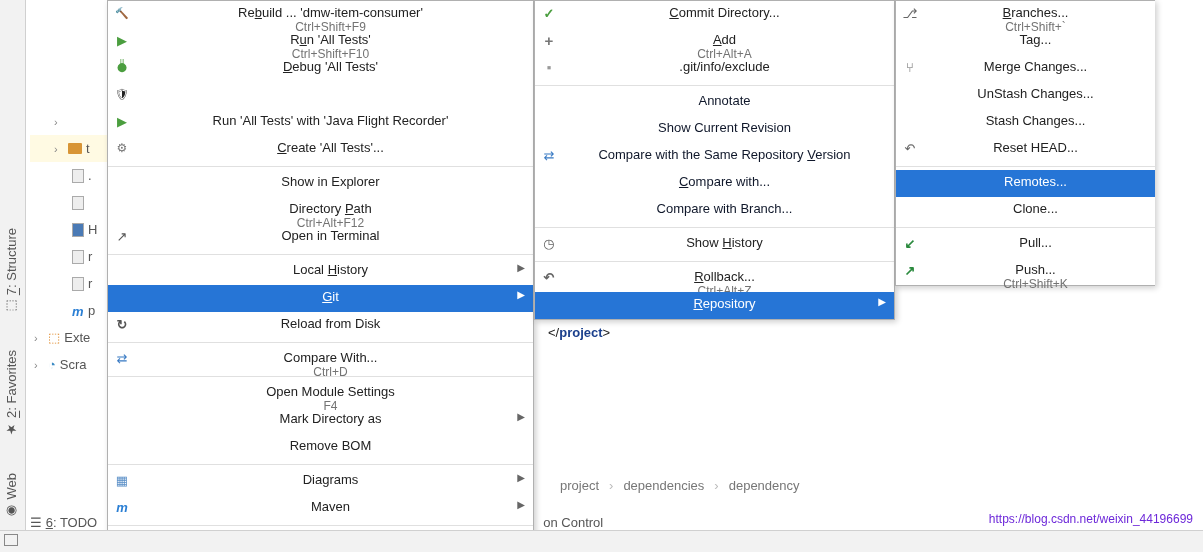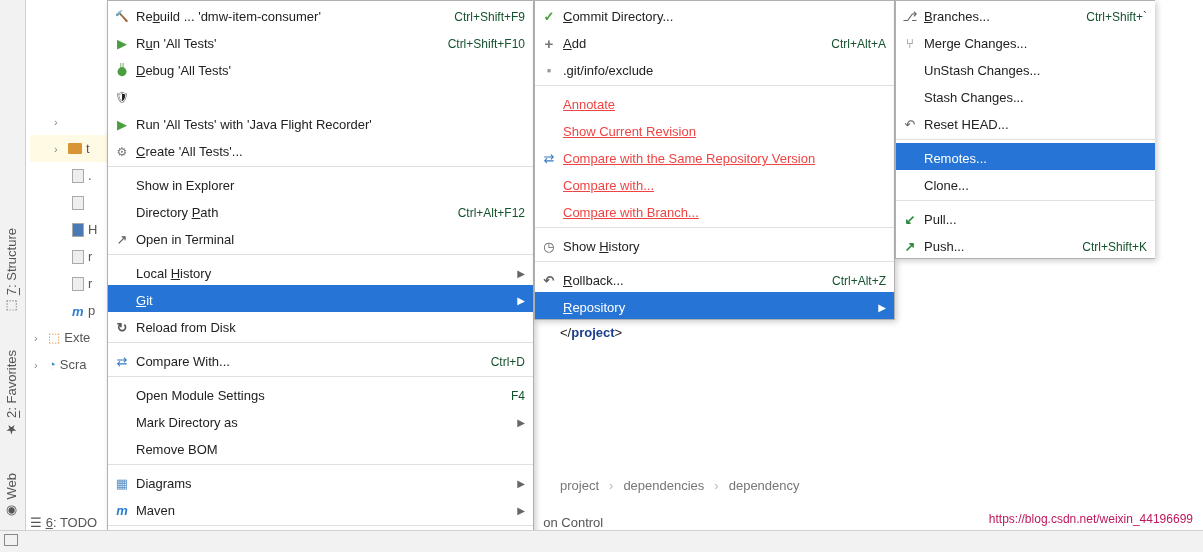--- a/index.html
+++ b/index.html
@@ -12,25 +12,25 @@
 .tree-row.sel { background:#fffae3; }
 .tree-arrow { width:10px; color:#888; font-size:11px; }
 .folder-icon { width:14px; height:11px; background:#d89535; border-radius:1px; display:inline-block; }
 .file-icon { width:12px; height:14px; background:#eee; border:1px solid #aaa; display:inline-block; }
 .file-icon.md { background:#4a7ab5; }
 .file-icon.m { color:#2b7fd4; font-style:italic; font-weight:bold; background:none; border:none; }
 .menu { position:absolute; background:#fff; border:1px solid #b0b0b0; box-shadow:2px 2px 6px rgba(0,0,0,0.2); }
 .menu1 { left:107px; top:0; width:427px; }
 .menu2 { left:534px; top:0; width:361px; }
 .menu3 { left:895px; top:0; width:260px; border-right:none; }
-.mi { display:flex; align-items:center; height:27px; padding:4px 8px 0 28px; position:relative; cursor:default; }
+.mi { display:flex; align-items:center; height:27px; padding:4px 8px 0 28px; position:relative; cursor:default;flex-direction:column; }
 .mi.selected { background:#2675d6; color:#fff; }
-.mi.disabled { color:#ef4444;text-decoration:underline; }
+.mi.disabled { color:#0f172a; }
 .mi .label { flex:1; }
-.mi .shortcut { color:#14532d; font-size:12px; }
+.mi .shortcut { color:#737373; font-size:12px; }
 .mi .arrow { position:absolute; right:8px; color:#666; font-size:10px; }
 .mi.selected .arrow { color:#fff; }
 .mi u { text-decoration:underline; }
 .sep { height:1px; background:#e0e0e0; margin:3px 0; }
 .micon { position:absolute; left:6px; width:16px; height:16px; display:flex; align-items:center; justify-content:center; font-size:13px; }
 .ic-hammer::before { content:"🔨"; font-size:11px; }
 .ic-play { color:#4b9e3f; }
 .ic-play::before { content:"▶"; }
 .ic-bug { color:#4b9e3f; }
 .ic-bug::before { content:"⬤"; font-size:9px; }
@@ -48,30 +48,30 @@
 .ic-exclude::before { content:"▪"; color:#999; }
 .ic-clock::before { content:"◷"; color:#666; }
 .ic-rollback::before { content:"↶"; color:#666; font-weight:bold; }
 .ic-branch::before { content:"⎇"; color:#666; }
 .ic-merge::before { content:"⑂"; color:#666; }
 .ic-reset::before { content:"↶"; color:#666; }
 .ic-pull { color:#2b8a3e; }
 .ic-pull::before { content:"↙"; font-weight:bold; }
 .ic-push { color:#2b8a3e; }
 .ic-push::before { content:"↗"; font-weight:bold; }
-.editor { position:absolute; left:560px; top:325px; font-family:Consolas,monospace; font-size:13px; }
+.editor { position:absolute; left:548px; top:325px; font-family:Consolas,monospace; font-size:13px; }
 .editor .b1 { color:#222; }
 .editor .tag { color:#1a3f8c; font-weight:bold; }
 .breadcrumb { position:absolute; left:560px; top:478px; color:#777; display:flex; gap:10px; align-items:center; }
 .breadcrumb .sep-arrow { color:#bbb; }
 .bottom-bar { position:absolute; left:30px; bottom:22px; display:flex; gap:16px; color:#555; }
 .bottom-bar .btab { display:flex; gap:4px; align-items:center; cursor:pointer; }
 .status-bar { position:absolute; left:0; bottom:0; width:100%; height:22px; background:#f2f2f2; border-top:1px solid #d0d0d0; }
 .status-bar .sq { position:absolute; left:4px; top:3px; width:14px; height:12px; border:1px solid #888; }
-.watermark { position:absolute; right:10px; bottom:26px; color:#be185d; font-size:12px; }
+.watermark { position:absolute; right:10px; bottom:26px; color:#6d28d9; font-size:12px; }
 </style>
 </head>
 <body>
 
 <div class="sidebar-left">
   <div class="sidebar-tab" style="margin-top:220px">
     <span>⬚</span>
       <span><span class="num">7</span>: <span>Structure</span></span>
   </div>
   <div class="sidebar-tab" style="margin-top:20px">
@@ -269,20 +269,23 @@
     <div class="mi selected">
       <span class="label"><u>R</u>epository</span>
       <span class="arrow">▶</span>
     </div>
   </div>
 <div class="menu menu3" id="m3">
     <div class="mi">
       <span class="micon ic-branch"></span>
       <span class="label"><u>B</u>ranches...</span>
       <span class="shortcut">Ctrl+Shift+`</span>
+    </div>
+    <div class="mi">
+      <span class="label">Tag...</span>
     </div>
     <div class="mi">
       <span class="micon ic-merge"></span>
       <span class="label">Merge Changes...</span>
     </div>
     <div class="mi">
       <span class="label">UnStash Changes...</span>
     </div>
     <div class="mi">
       <span class="label">Stash Changes...</span>

